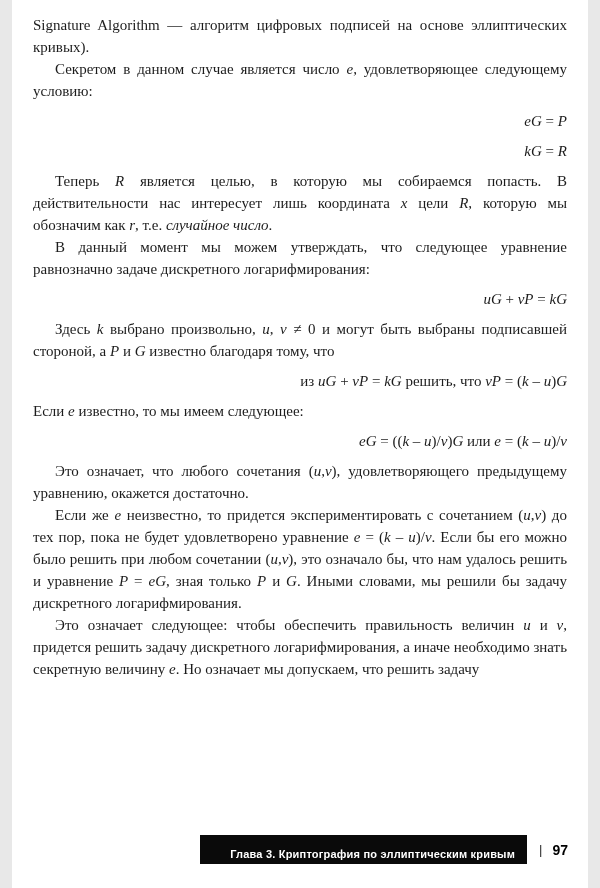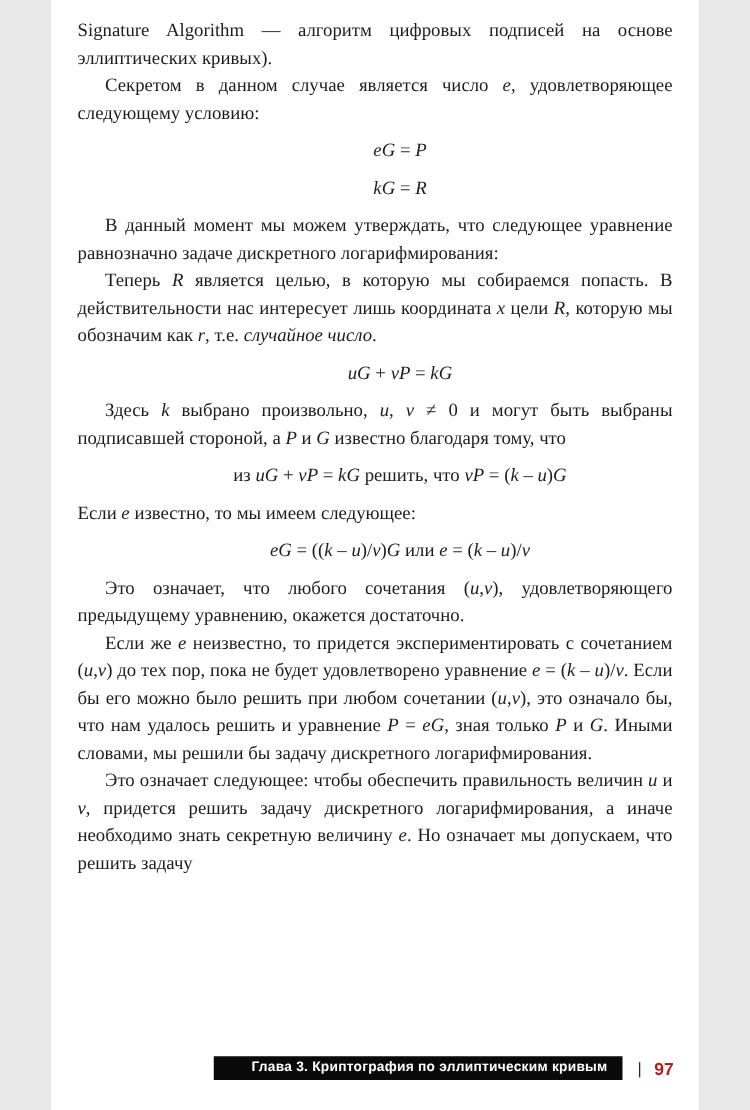--- a/index.html
+++ b/index.html
@@ -1,83 +1,83 @@
 <!DOCTYPE html>
 <html><head>
 <meta charset="utf-8">
 <style>
   html, body { margin: 0; padding: 0; background: #e8e8e8; }
   .page {
     position: relative;
-    width: 518px;
+    width: 576px;
     height: 888px;
     margin: 0 auto;
     background: #ffffff;
     box-sizing: border-box;
     padding: 14px 21px 0 21px;
     font-family: "Liberation Serif", "DejaVu Serif", serif;
     color: #1c1c1c;
     overflow: hidden;
   }
   .para {
     margin: 0;
     font-size: 15px;
     line-height: 22px;
     text-align: justify;
   }
   .para.indent { text-indent: 22px; }
   .formula {
     margin: 8px 0 8px 40px;
     font-size: 15px;
     line-height: 22px;
-    text-align: center;
+    text-align: right;
   }
   i { font-style: italic; }
   .footer {
     position: absolute;
     right: 20px;
     bottom: 24px;
     display: flex;
     align-items: center;
   }
   .footer-bar {
     background: #0a0a0a;
     color: #ffffff;
     font-family: "Liberation Sans", sans-serif;
     font-weight: bold;
     font-size: 11px;
     line-height: 11px;
-    padding: 4px 12px 4px 30px;
+    padding: 14px 12px 4px 30px;
     letter-spacing: 0.2px;
   }
   .footer-sep {
     display: inline-block;
     color: #2a2a2a;
     font-family: "Liberation Sans", sans-serif;
     font-size: 13px;
     margin: 0 10px 0 12px;
   }
   .footer-page {
     font-family: "Liberation Sans", sans-serif;
     font-weight: bold;
     font-size: 14px;
-    color: #b91c1c;
+    color: #000000;
   }
 </style>
 </head>
 <body>
 
 <div class="page">
 
   <p class="para"><span>Signature Algorithm — алгоритм цифровых подписей на основе эллиптических кривых).</span></p>
   <p class="para indent"><span>Секретом в данном случае является число </span><i>e</i><span>, удовлетворяющее следующему условию:</span></p>
   <p class="formula"><i>eG</i><span> = </span><i>P</i></p>
   <p class="formula"><i>kG</i><span> = </span><i>R</i></p>
+  <p class="para indent"><span>Теперь </span><i>R</i><span> является целью, в которую мы собираемся попасть. В действительности нас интересует лишь координата </span><i>x</i><span> цели </span><i>R</i><span>, которую мы обозначим как </span><i>r</i><span>, т.е. </span><i>случайное число</i><span>.</span></p>
   <p class="para indent"><span>В данный момент мы можем утверждать, что следующее уравнение равнозначно задаче дискретного логарифмирования:</span></p>
-  <p class="para indent"><span>Теперь </span><i>R</i><span> является целью, в которую мы собираемся попасть. В действительности нас интересует лишь координата </span><i>x</i><span> цели </span><i>R</i><span>, которую мы обозначим как </span><i>r</i><span>, т.е. </span><i>случайное число</i><span>.</span></p>
   <p class="formula"><i>uG</i><span> + </span><i>vP</i><span> = </span><i>kG</i></p>
   <p class="para indent"><span>Здесь </span><i>k</i><span> выбрано произвольно, </span><i>u</i><span>, </span><i>v</i><span> ≠ 0 и могут быть выбраны подписавшей стороной, а </span><i>P</i><span> и </span><i>G</i><span> известно благодаря тому, что</span></p>
   <p class="formula"><span>из </span><i>uG</i><span> + </span><i>vP</i><span> = </span><i>kG</i><span> решить, что </span><i>vP</i><span> = (</span><i>k</i><span> – </span><i>u</i><span>)</span><i>G</i></p>
   <p class="para"><span>Если </span><i>e</i><span> известно, то мы имеем следующее:</span></p>
   <p class="formula"><i>eG</i><span> = ((</span><i>k</i><span> – </span><i>u</i><span>)/</span><i>v</i><span>)</span><i>G</i><span> или </span><i>e</i><span> = (</span><i>k</i><span> – </span><i>u</i><span>)/</span><i>v</i></p>
   <p class="para indent"><span>Это означает, что любого сочетания (</span><i>u</i><span>,</span><i>v</i><span>), удовлетворяющего предыдущему уравнению, окажется достаточно.</span></p>
   <p class="para indent"><span>Если же </span><i>e</i><span> неизвестно, то придется экспериментировать с сочетанием (</span><i>u</i><span>,</span><i>v</i><span>) до тех пор, пока не будет удовлетворено уравнение </span><i>e</i><span> = (</span><i>k</i><span> – </span><i>u</i><span>)/</span><i>v</i><span>. Если бы его можно было решить при любом сочетании (</span><i>u</i><span>,</span><i>v</i><span>), это означало бы, что нам удалось решить и уравнение </span><i>P</i><span> = </span><i>eG</i><span>, зная только </span><i>P</i><span> и </span><i>G</i><span>. Иными словами, мы решили бы задачу дискретного логарифмирования.</span></p>
   <p class="para indent"><span>Это означает следующее: чтобы обеспечить правильность величин </span><i>u</i><span> и </span><i>v</i><span>, придется решить задачу дискретного логарифмирования, а иначе необходимо знать секретную величину </span><i>e</i><span>. Но означает мы допускаем, что решить задачу</span></p>
 
   <div class="footer">

